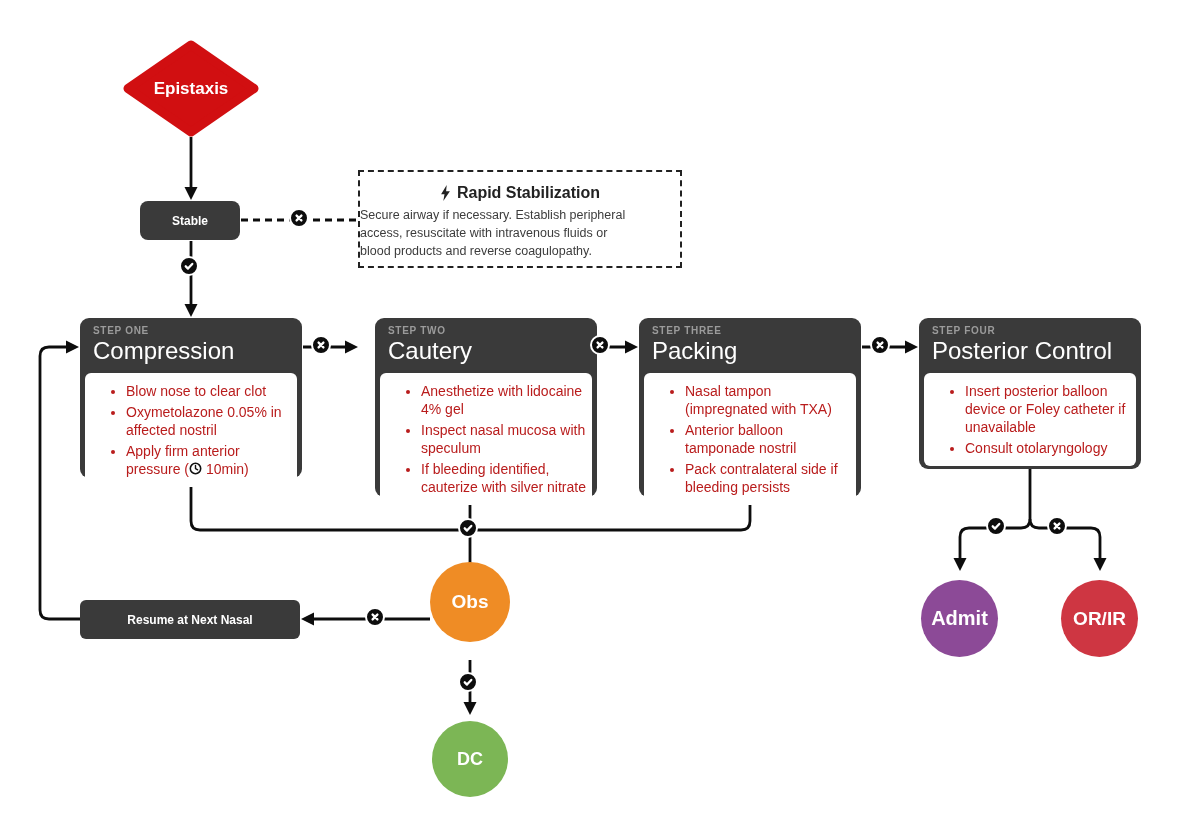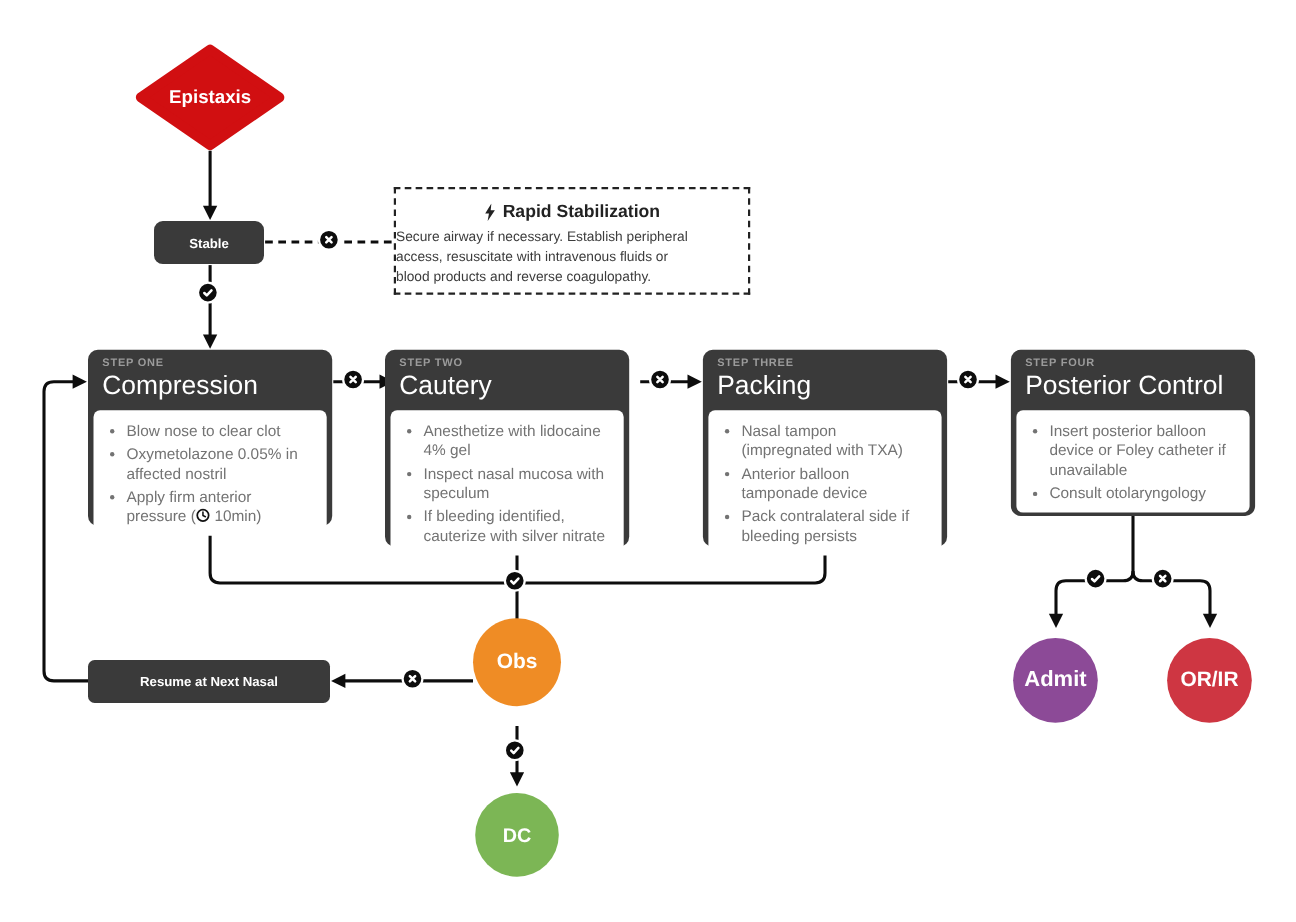--- a/index.html
+++ b/index.html
@@ -33,21 +33,21 @@
   .step {
     position: absolute; z-index: 2; width: 222px;
     background: #3a3a3a; border-radius: 9px;
     display: flex; flex-direction: column;
   }
   .step-head { padding: 7px 13px 8px 13px; }
   .step-kicker { font-size: 10px; font-weight: bold; letter-spacing: 0.7px; color: #9b9b9b; }
   .step-title { font-size: 24px; font-weight: 400; color: #ffffff; margin-top: 1px; line-height: 1.15; }
   .step-body {
     flex: 1; background: #ffffff; border-radius: 6px; margin: 0 5px 5px 5px;
-    padding: 9px 6px 6px 8px; color: #737373;
+    padding: 9px 6px 6px 19px; color: #b91c1c;
   }
   .step-body ul { list-style: disc; padding-left: 22px; }
   .step-body li { font-size: 14px; line-height: 1.29; margin-bottom: 3px; white-space: pre-line; }
   .inline-icon { display: inline-block; vertical-align: -1px; }
 
   .circle {
     position: absolute; z-index: 2; border-radius: 50%;
     display: flex; align-items: center; justify-content: center;
     color: #ffffff; font-weight: bold;
   }
@@ -141,21 +141,21 @@
 affected nostril</li>
         <li><span>Apply firm anterior
 pressure (</span><svg class="inline-icon" width="13" height="13" viewBox="0 0 14 14">
               <circle cx="7" cy="7" r="5.6" fill="none" stroke="#111" stroke-width="1.7"></circle>
               <path d="M7 3.8 L7 7.2 L9.4 8.4" fill="none" stroke="#111" stroke-width="1.5" stroke-linecap="round" stroke-linejoin="round"></path>
             </svg><span> 10min)</span></li>
       </ul>
     </div>
   </div>
 
-  <div class="step" style="left:350px; top:318px; height:179px;">
+  <div class="step" style="left:375px; top:318px; height:179px;">
     <div class="step-head">
       <div class="step-kicker">STEP TWO</div>
       <div class="step-title">Cautery</div>
     </div>
     <div class="step-body">
       <ul>
         <li>Anesthetize with lidocaine
 4% gel</li>
         <li>Inspect nasal mucosa with
 speculum</li>
@@ -168,21 +168,21 @@
   <div class="step" style="left:639px; top:318px; height:179px;">
     <div class="step-head">
       <div class="step-kicker">STEP THREE</div>
       <div class="step-title">Packing</div>
     </div>
     <div class="step-body">
       <ul>
         <li>Nasal tampon
 (impregnated with TXA)</li>
         <li>Anterior balloon
-tamponade device</li>
+tamponade nostril</li>
         <li>Pack contralateral side if
 bleeding persists</li>
       </ul>
     </div>
   </div>
 
   <div class="step" style="left:919px; top:318px; height:151px;">
     <div class="step-head">
       <div class="step-kicker">STEP FOUR</div>
       <div class="step-title">Posterior Control</div>

